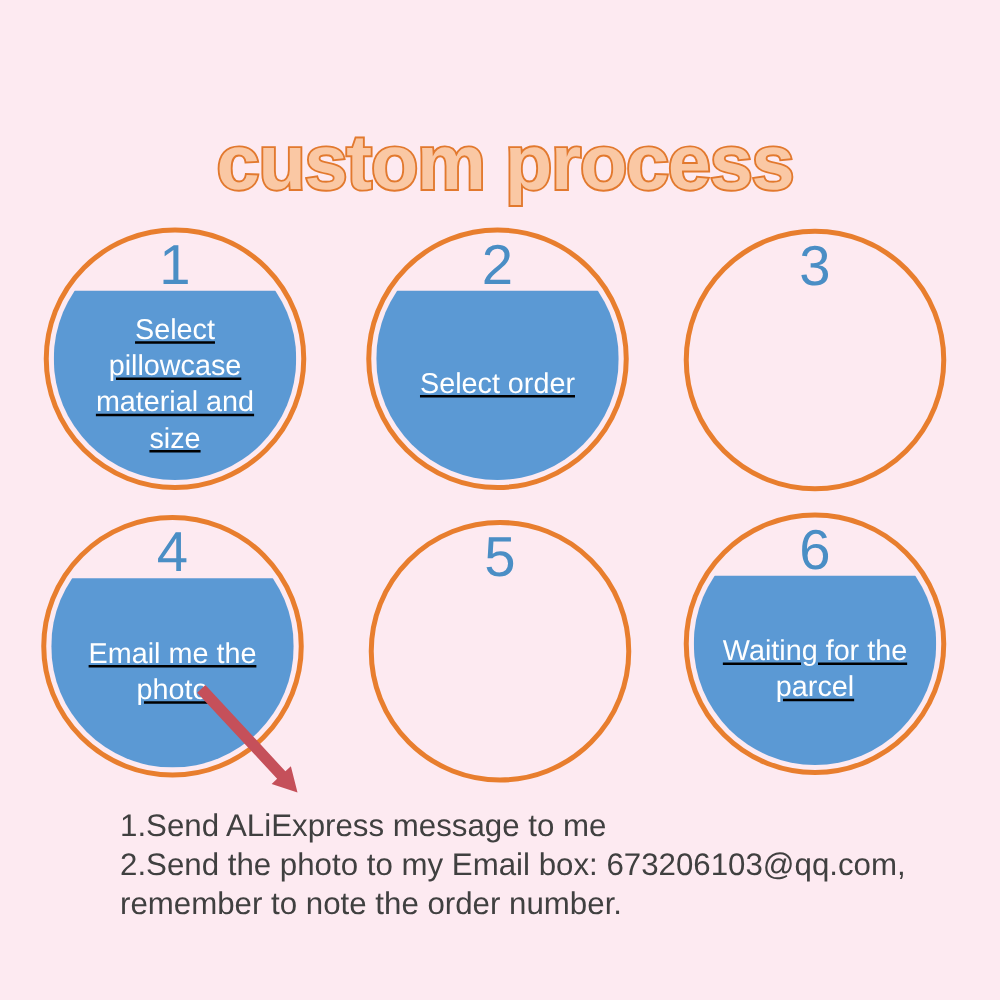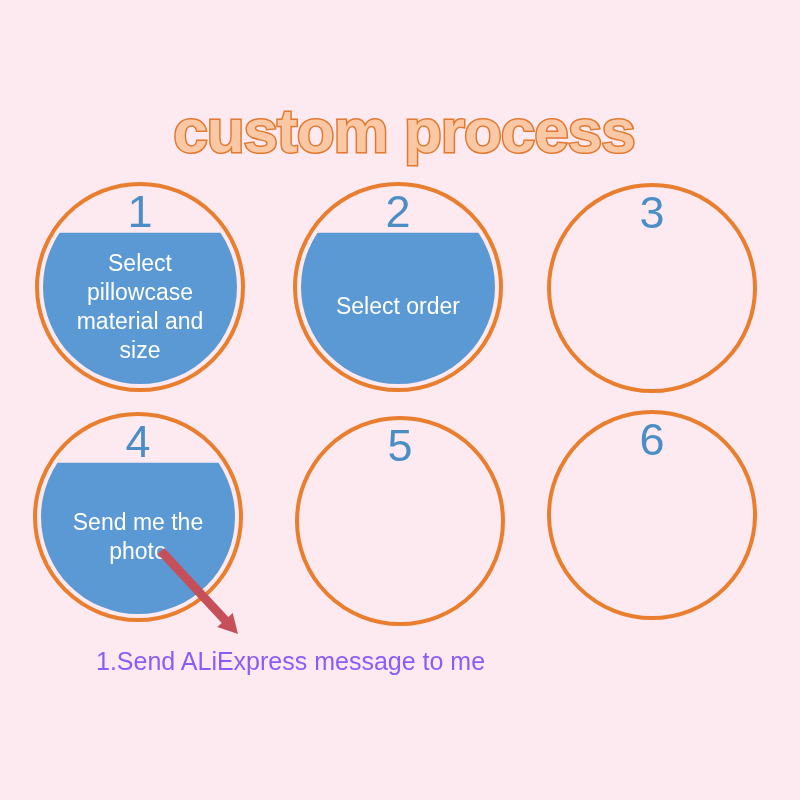--- a/index.html
+++ b/index.html
@@ -31,28 +31,29 @@
     position:absolute;top:1px;left:0;width:100%;text-align:center;
     font-size:45px;line-height:50px;color:#4a8ec5;z-index:2;
   }
   .bubble{
     position:absolute;left:4px;top:4px;width:194px;height:194px;
     box-sizing:border-box;border-radius:50%;
     background:#5b99d4;
     clip-path:inset(22% 0 0 0);
     display:flex;align-items:center;justify-content:center;
     padding-top:39px;
+    text-decoration:underline;
   }
   .step{
     font-size:23px;line-height:29px;color:#ffffff;
     text-align:center;white-space:pre-line;width:190px;
   }
   .notes{
     position:absolute;left:96px;top:646px;
-    font-size:25px;line-height:31px;color:#8b5cf6;
+    font-size:25px;line-height:31px;color:#404040;
   }
   .arrow-layer{
     position:absolute;left:0;top:0;width:800px;height:800px;
     pointer-events:none;
   }
 </style>
 </head>
 <body>
 
 <div class="title">custom process</div>
@@ -74,32 +75,38 @@
   </div>
 </div>
 
 <div class="circle c3">
   <div class="num">3</div>
 </div>
 
 <div class="circle c4">
   <div class="num">4</div>
   <div class="bubble">
-    <div class="step">Send me the
+    <div class="step">Email me the
 photo</div>
   </div>
 </div>
 
 <div class="circle c5">
   <div class="num">5</div>
 </div>
 
 <div class="circle c6">
   <div class="num">6</div>
+  <div class="bubble">
+    <div class="step">Waiting for the
+parcel</div>
+  </div>
 </div>
 
 <svg class="arrow-layer" viewBox="0 0 800 800" xmlns="http://www.w3.org/2000/svg">
   <path d="M164.3 547.9 L157.7 554.1 L221.7 623 L217.3 627.1 L238 634 L232.7 612.9 L228.3 617 Z" fill="#c5505a"></path>
 </svg>
 
 <div class="notes">
   <div>1.Send ALiExpress message to me</div>
+  <div>2.Send the photo to my Email box: 673206103@qq.com,</div>
+  <div>remember to note the order number.</div>
 </div>
 
 </body></html>

